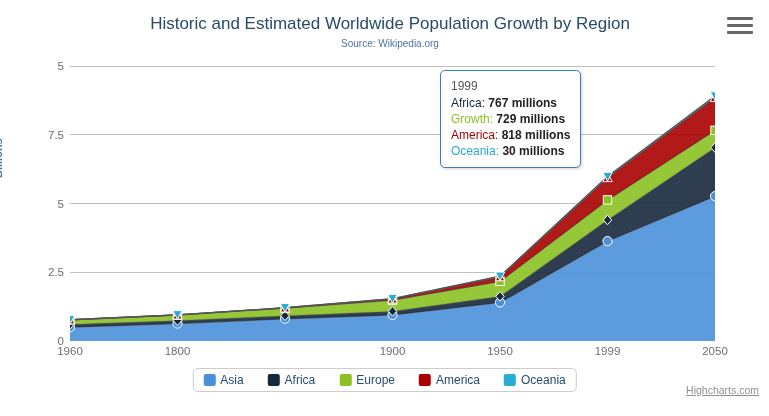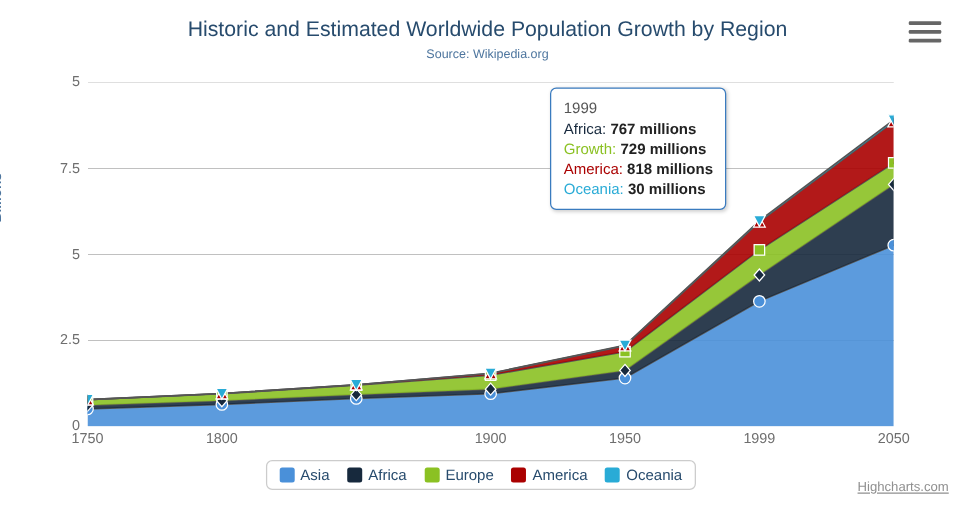--- a/index.html
+++ b/index.html
@@ -146,21 +146,21 @@
     position: absolute;
     left: 50%;
     transform: translateX(-50%);
     top: 368px;
     border: 1px solid #cccccc;
     border-radius: 5px;
     background: #ffffff;
     padding: 4px 10px;
     display: flex;
     align-items: center;
-    gap: 14px;
+    gap: 24px;
   }
   .legend-item {
     display: flex;
     align-items: center;
     gap: 5px;
     cursor: pointer;
     font-size: 12px;
     color: #274b6d;
     font-family: "Liberation Sans", sans-serif;
   }
@@ -254,21 +254,21 @@
         <polygon points="107.5,253.42 112.2,244.62 102.8,244.62" fill="#29abd6" stroke="#ffffff" stroke-width="1"></polygon>
         <polygon points="215,246.3525 219.7,237.5525 210.3,237.5525" fill="#29abd6" stroke="#ffffff" stroke-width="1"></polygon>
         <polygon points="322.5,237.25 327.2,228.45000000000002 317.8,228.45000000000002" fill="#29abd6" stroke="#ffffff" stroke-width="1"></polygon>
         <polygon points="430,214.8375 434.7,206.03750000000002 425.3,206.03750000000002" fill="#29abd6" stroke="#ffffff" stroke-width="1"></polygon>
         <polygon points="537.5,115.205 542.2,106.40499999999999 532.8,106.40499999999999" fill="#29abd6" stroke="#ffffff" stroke-width="1"></polygon>
         <polygon points="645,34.60250000000003 649.7,25.802500000000027 640.3,25.802500000000027" fill="#29abd6" stroke="#ffffff" stroke-width="1"></polygon>
       </svg>
   </div>
 
   <div id="x-axis-labels">
-      <div class="x-tick-label" style="left: 0px;">1750</div>
+      <div class="x-tick-label" style="left: 0px;">1960</div>
       <div class="x-tick-label" style="left: 107.5px;">1800</div>
       <div class="x-tick-label" style="left: 215px; margin-top: 32px;">1850</div>
       <div class="x-tick-label" style="left: 322.5px;">1900</div>
       <div class="x-tick-label" style="left: 430px;">1950</div>
       <div class="x-tick-label" style="left: 537.5px;">1999</div>
       <div class="x-tick-label" style="left: 645px; text-align: center;">2050</div>
     </div>
 
   <div id="tooltip">
     <div id="tooltip-header">1999</div>

